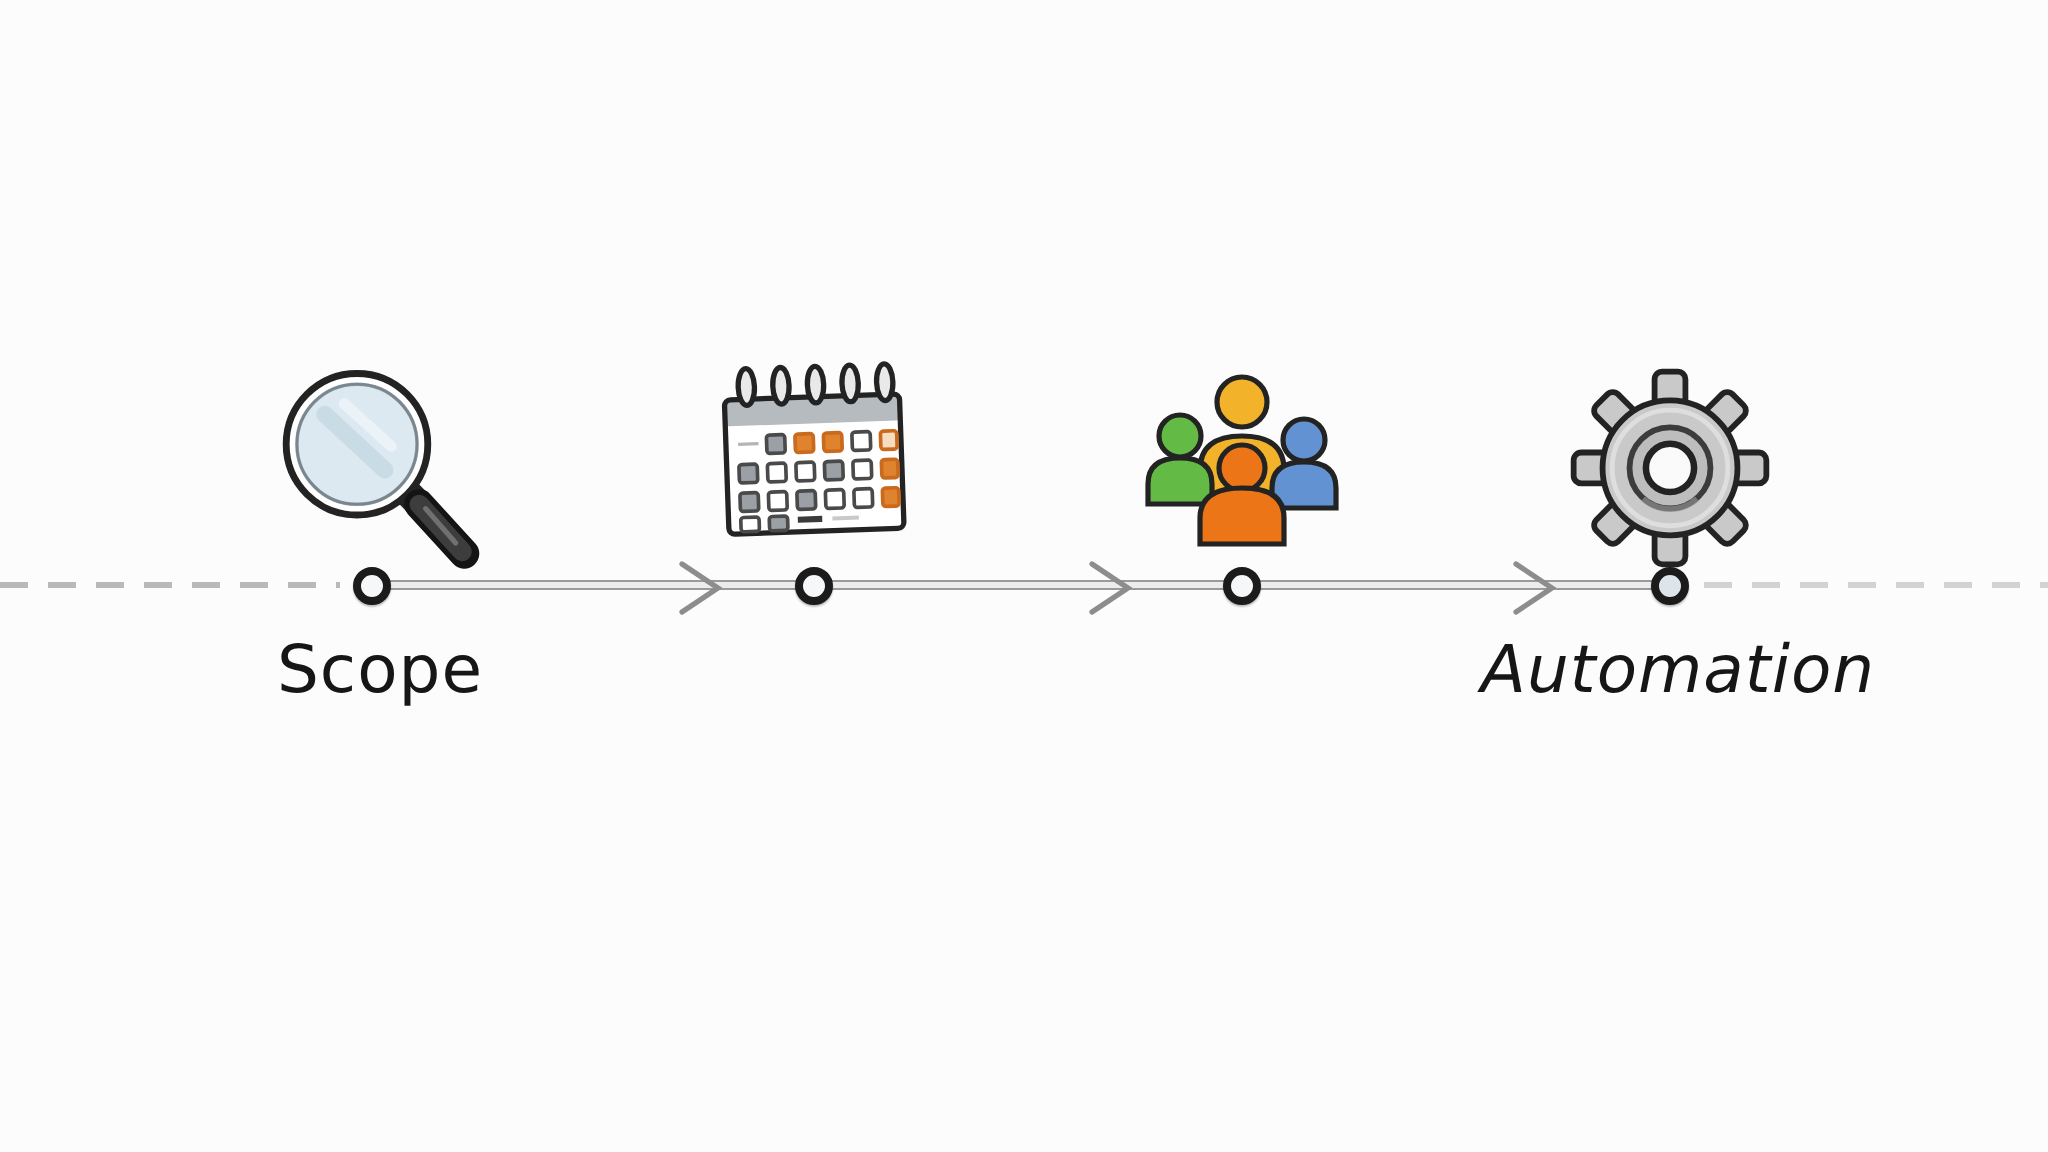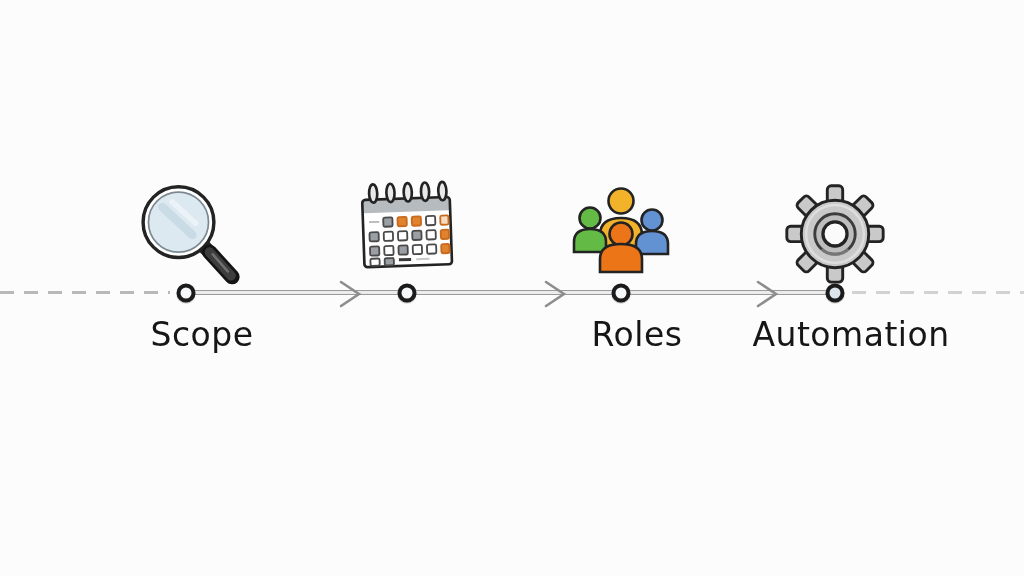--- a/index.html
+++ b/index.html
@@ -38,26 +38,26 @@
   }
   .node.n1{left:186px;}
   .node.n2{left:407px;}
   .node.n3{left:621px;}
   .node.n4{left:835px;background:#dce5ec;}
   
   .step{position:absolute;top:168px;width:230px;height:200px;}
   .step.s1{left:71px;}
   .step.s2{left:292px;}
   .step.s3{left:506px;}
-  .step.s4{left:720px;}
+  .step.s4{left:720px;font-style:italic;}
   .step .icon{
     position:absolute;left:50%;transform:translateX(-50%);
   }
   .step .label{
-    position:absolute;left:16px;top:150px;width:100%;
+    position:absolute;left:4px;top:150px;width:100%;
     text-align:center;font-size:33px;line-height:1.05;
     color:#161616;letter-spacing:.5px;font-weight:400;
   }
   .s2 .icon{top:10px;}
   .s1 .icon{top:8px;}
   .s3 .icon{top:16px;}
   .s4 .icon{top:12px;}
 </style>
 </head>
 <body>
@@ -167,21 +167,20 @@
         <circle cx="19" cy="33" r="10.5" fill="#63bb46"></circle>
         <path d="M3 67 L3 57 Q3 44 19 44 Q35 44 35 57 L35 67 Z" fill="#63bb46"></path>
 
         <circle cx="81" cy="35" r="10.5" fill="#6292d2"></circle>
         <path d="M65 69 L65 59 Q65 46 81 46 Q97 46 97 59 L97 69 Z" fill="#6292d2"></path>
 
         <circle cx="50" cy="49" r="11.5" fill="#eb7517"></circle>
         <path d="M29 87 L29 74 Q29 59 50 59 Q71 59 71 74 L71 87 Z" fill="#eb7517"></path>
       </g>
     </svg>
-    <div class="label">Roles</div>
   </div>
 
   <div class="step s4">
     <svg class="icon" width="106" height="106" viewBox="0 0 110 110">
       <g transform="translate(55,56)">
         <g stroke-width="3" stroke="#232323">
           <g fill="#c9c9c9">
             <rect x="-8" y="-50" width="16" height="20" rx="4" transform="rotate(0)"></rect>
             <rect x="-8" y="-50" width="16" height="20" rx="4" transform="rotate(45)"></rect>
             <rect x="-8" y="-50" width="16" height="20" rx="4" transform="rotate(90)"></rect>

